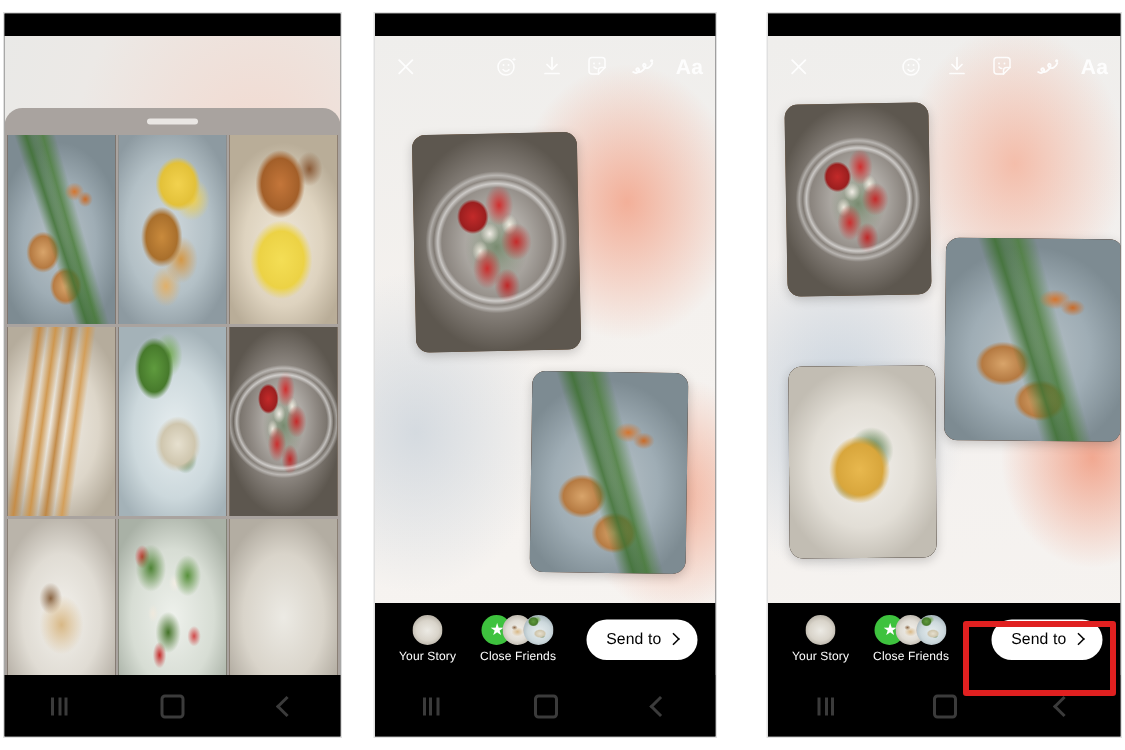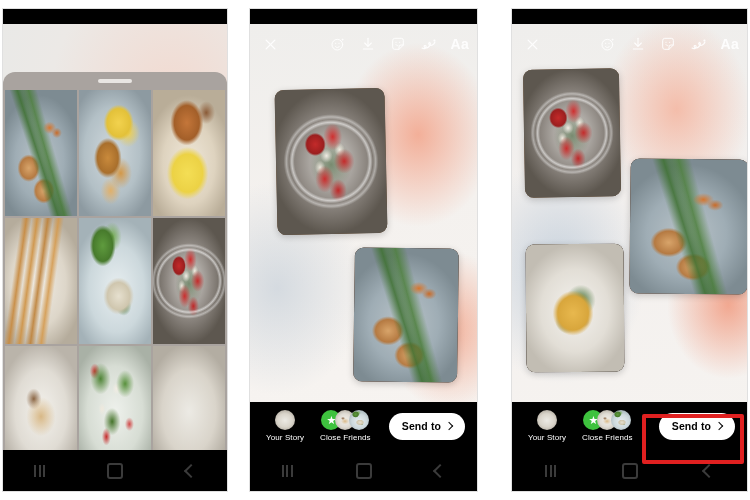--- a/index.html
+++ b/index.html
@@ -109,21 +109,21 @@
   .cf-stack{display:flex;align-items:center;}
   .cf-stack .av{margin-left:-6px;}
   .cf-stack .av:first-child{margin-left:0;}
   .cf-green{background:#3ec23e;display:flex;align-items:center;justify-content:center;}
   .star{color:#fff;font-size:11px;line-height:1;}
   .sendto{
     margin-left:auto;margin-right:12px;
     background:#fff;border-radius:20px;
     height:27px;padding:0 13px;
     display:flex;align-items:center;gap:5px;
-    color:#000;font-size:10.5px;font-weight:700;letter-spacing:.1px;
+    color:#000;font-size:10.5px;font-weight:400;letter-spacing:.1px;
   }
   .chev{width:5px;height:5px;border-right:1.6px solid #000;border-top:1.6px solid #000;transform:rotate(45deg);}
 
   .redbox{
     position:absolute;border:4px solid #e02020;border-radius:2px;
     pointer-events:none;z-index:20;
   }
 
   
   .p-chickasp{

